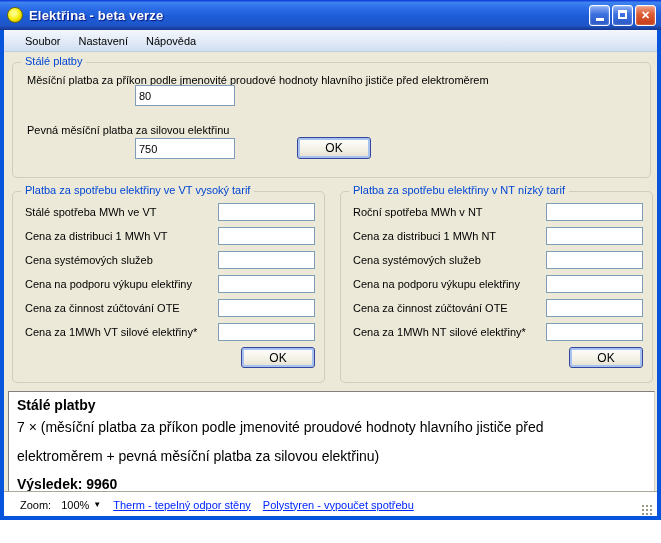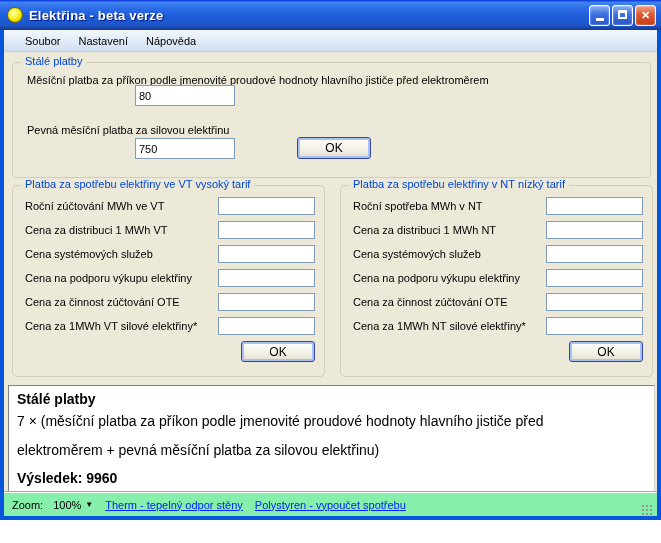--- a/index.html
+++ b/index.html
@@ -59,42 +59,42 @@
 
   
   .group.fixed { height: 116px; margin: 4px 4px 0 4px; }
   .g1-label1 { position: absolute; left: 14px; top: 11px; }
   .g1-input1 { position: absolute; left: 122px; top: 22px; width: 100px; height: 21px; }
   .g1-label2 { position: absolute; left: 14px; top: 61px; }
   .g1-input2 { position: absolute; left: 122px; top: 75px; width: 100px; height: 21px; }
   .g1-ok     { position: absolute; left: 284px; top: 74px; }
 
   
-  .tariff-row-wrap { display: flex; margin: 7px 2px 0 4px; gap: 15px; }
+  .tariff-row-wrap { display: flex; margin: 13px 2px 0 4px; gap: 15px; }
   .group.tariff { height: 192px; flex: 1; padding-top: 11px; }
   .t-row { display: flex; align-items: center; justify-content: space-between; height: 18px; margin: 0 9px 6px 12px; }
   .t-row .xp-input { width: 97px; height: 18px; flex: 0 0 97px; }
   .t-label { white-space: nowrap; }
   .t-footer { display: flex; justify-content: flex-end; margin: 2px 9px 0 0; }
   .t-footer .ok-btn { height: 21px; }
 
   
   .result {
     flex: 1; min-height: 0; margin-top: 8px; background: #fff;
     border: 1px solid #808080; border-bottom-color: #fff; border-right-color: #D4D0C8;
     padding: 5px 8px; font-size: 14px; overflow: hidden;
   }
   .result-heading { font-weight: bold; font-size: 14px; }
   .result-line { line-height: 29px; }
   .result-total { font-weight: bold; line-height: 26px; }
 
   
   .statusbar {
-    height: 24px; flex: 0 0 24px; display: flex; align-items: center; padding: 0 4px 0 8px;
-    background: #86efac; border-top: 1px solid #fff; box-shadow: 0 -1px 0 #ACA899;
+    height: 24px; flex: 0 0 24px; display: flex; align-items: center; padding: 0 4px 0 16px;
+    background: #ffffff; border-top: 1px solid #fff; box-shadow: 0 -1px 0 #ACA899;
   }
   .status-zoom-label { margin-right: 10px; }
   .status-zoom-value { margin-right: 4px; }
   .dd-arrow { font-size: 8px; color: #000; margin-right: 12px; }
   .status-link { color: #0026FF; text-decoration: underline; margin-right: 12px; cursor: pointer; white-space: nowrap; }
   .grip { margin-left: auto; width: 13px; height: 13px; align-self: flex-end;
     background-image: radial-gradient(circle, #9A9785 1.2px, transparent 1.4px);
     background-size: 4px 4px; background-position: 1px 1px; }
 </style>
 </head>
@@ -133,21 +133,21 @@
         <div class="g1-label2">Pevná měsíční platba za silovou elektřinu</div>
         <input class="xp-input g1-input2" value="750" style="">
         <button class="ok-btn g1-ok">OK</button>
       </div>
 
       <div class="tariff-row-wrap">
 
         <div class="group tariff">
           <span class="group-title">Platba za spotřebu elektřiny ve VT vysoký tarif</span>
           <div class="t-row">
-            <span class="t-label">Roční zúčtování MWh ve VT</span>
+            <span class="t-label">Stálé spotřeba MWh ve VT</span>
             <input class="xp-input" value="" style="">
           </div>
           <div class="t-row">
             <span class="t-label">Cena za distribuci 1 MWh VT</span>
             <input class="xp-input" value="" style="">
           </div>
           <div class="t-row">
             <span class="t-label">Cena systémových služeb</span>
             <input class="xp-input" value="" style="">
           </div>

